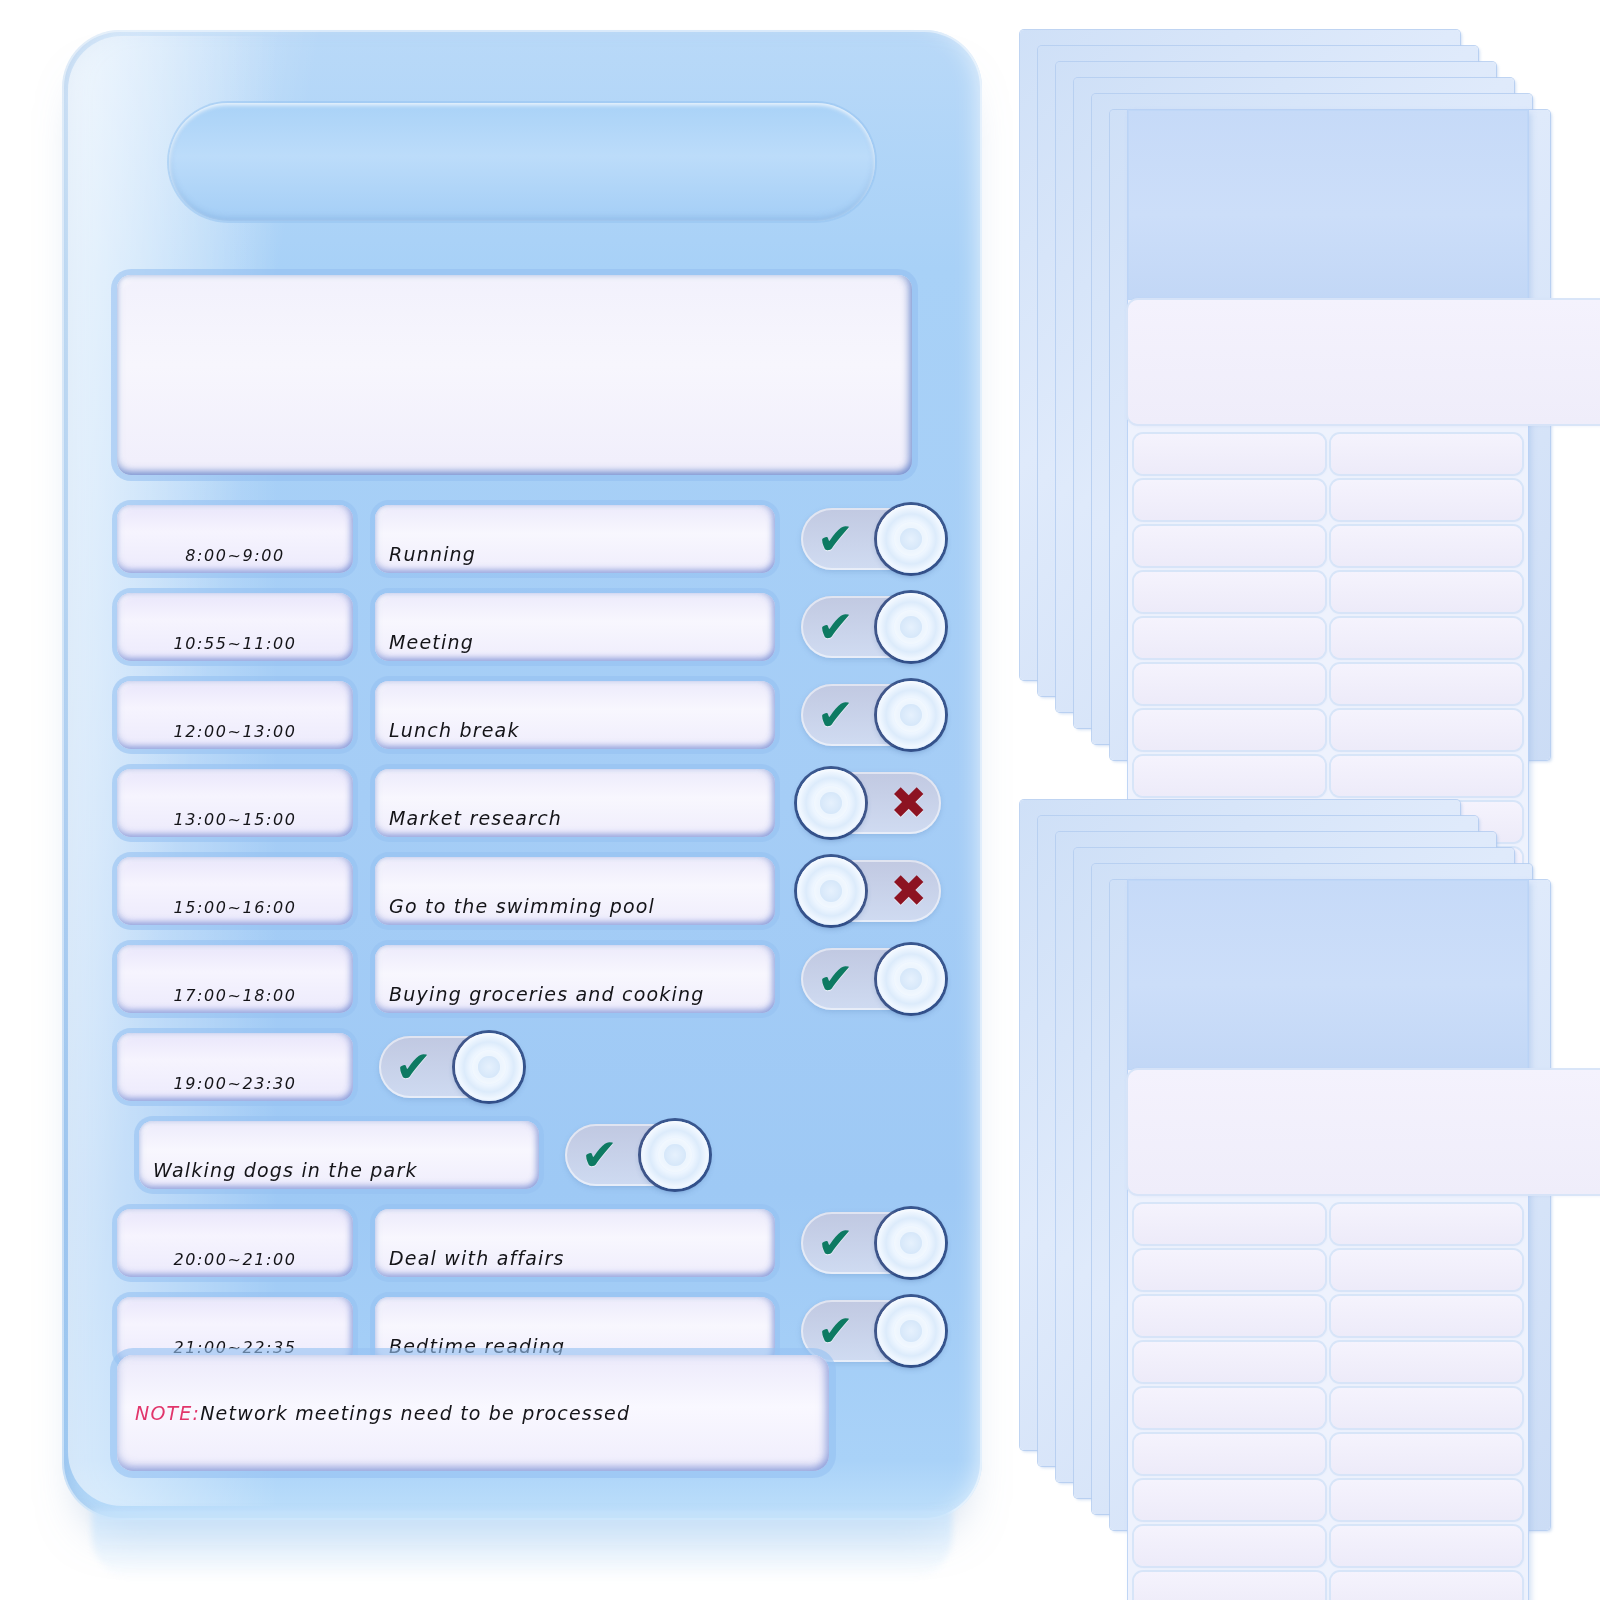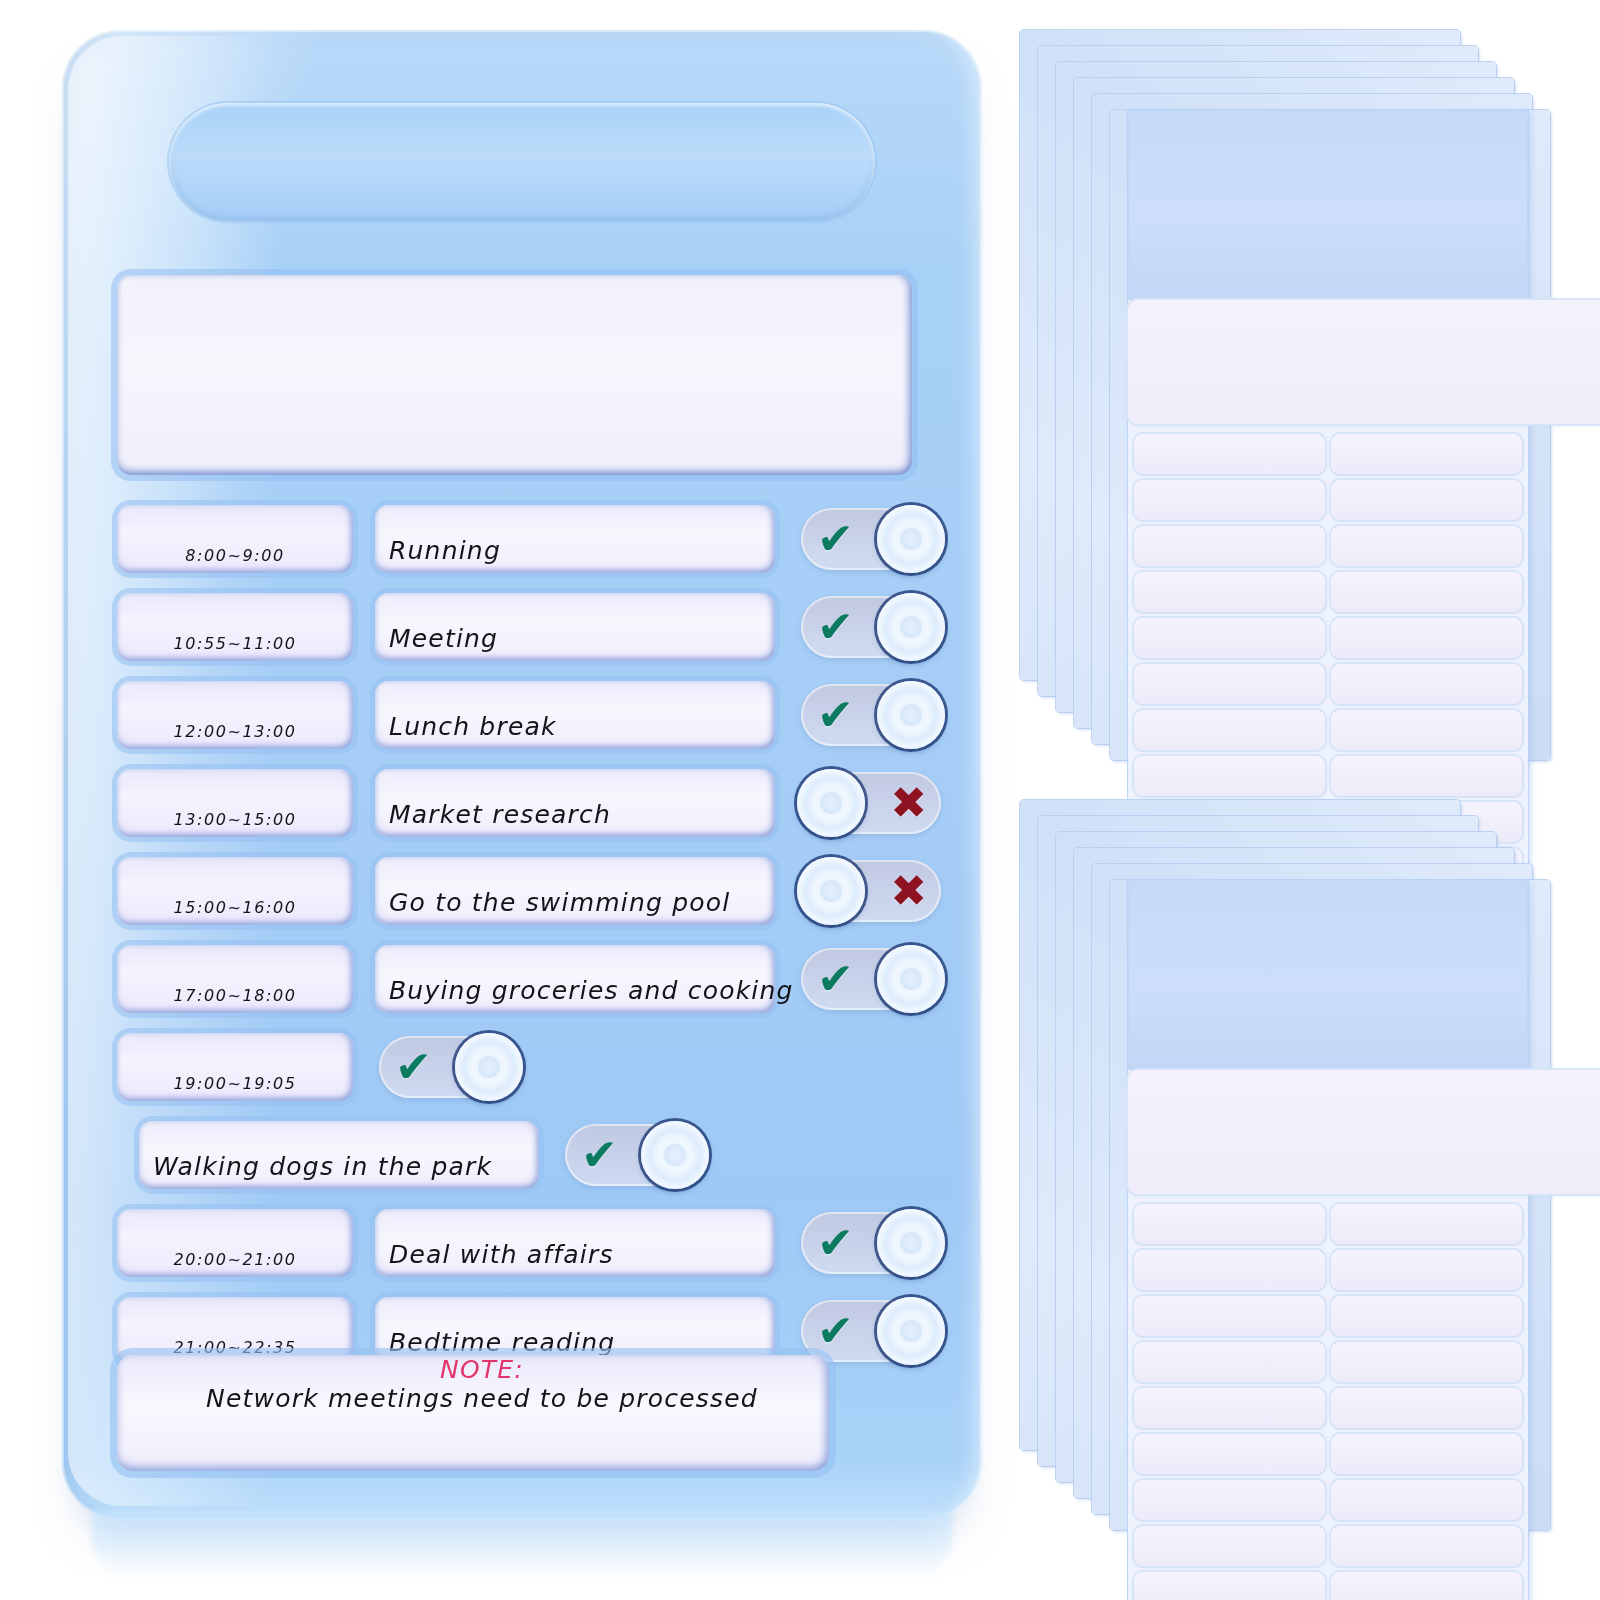--- a/index.html
+++ b/index.html
@@ -85,21 +85,21 @@
     background:linear-gradient(180deg,#eceafb 0%,#f8f7fe 42%,#efedfc 100%);
     box-shadow:
       0 0 0 5px rgba(150,193,242,.60),
       0 -3px 6px rgba(83,112,200,.50) inset,
       -3px 0 6px rgba(83,112,200,.35) inset,
       2px 2px 6px rgba(255,255,255,.95) inset;
     display:flex;align-items:flex-end;padding:0 0 8px 14px;box-sizing:border-box;
   }
   .hand{
     font-family:"DejaVu Sans",sans-serif;
-    font-size:25px;color:#141418;white-space:nowrap;
+    font-size:19px;color:#141418;white-space:nowrap;
     letter-spacing:1.2px;font-style:italic;
   }
   .hand.time{font-size:16px;letter-spacing:1.6px;}
 
   
   .toggle{
     position:relative;margin-left:26px;width:140px;height:62px;border-radius:34px;
     background:linear-gradient(180deg,rgba(198,200,222,.85),rgba(222,224,240,.75));
     box-shadow:0 0 0 2px rgba(255,255,255,.5) inset,0 2px 5px rgba(110,150,200,.35);
     display:flex;align-items:center;
@@ -133,21 +133,21 @@
 
   
   #note-box{
     position:absolute;left:55px;top:1325px;width:712px;height:116px;border-radius:16px;
     background:linear-gradient(180deg,#eceafb 0%,#f9f8ff 45%,#efedfc 100%);
     box-shadow:
       0 0 0 7px rgba(150,193,242,.62),
       0 -4px 8px rgba(83,112,200,.50) inset,
       -4px 0 8px rgba(83,112,200,.35) inset,
       2px 2px 7px rgba(255,255,255,.95) inset;
-    display:flex;align-items:center;padding-left:18px;box-sizing:border-box;flex-direction:column;
+    display:flex;align-items:center;padding-left:18px;box-sizing:border-box;
   }
   #note-box .note-label{color:#e1356b;}
   #note-box .note-body{color:#141418;}
 
   
   .stack{position:absolute;}
   .sheet-edge{
     position:absolute;border-radius:4px;
     background:linear-gradient(135deg,#cfe0f7 0%,#dfeafb 40%,#cbdcf5 100%);
     box-shadow:0 0 0 1px rgba(180,205,240,.85), 2px 2px 3px rgba(150,185,230,.45);
@@ -257,21 +257,21 @@
         <div class="slot-task">
           <span class="hand">Buying groceries and cooking</span>
         </div>
         <div class="toggle done">
           <span class="mark">✔</span>
           <span class="knob"></span>
         </div>
       </div>
       <div class="row">
         <div class="slot-time">
-          <span class="hand time">19:00~19:05</span>
+          <span class="hand time">19:00~23:30</span>
         </div>
         <div class="toggle done">
           <span class="mark">✔</span>
           <span class="knob"></span>
         </div>
       </div>
       <div class="row">
         <div class="slot-task">
           <span class="hand">Walking dogs in the park</span>
         </div>

